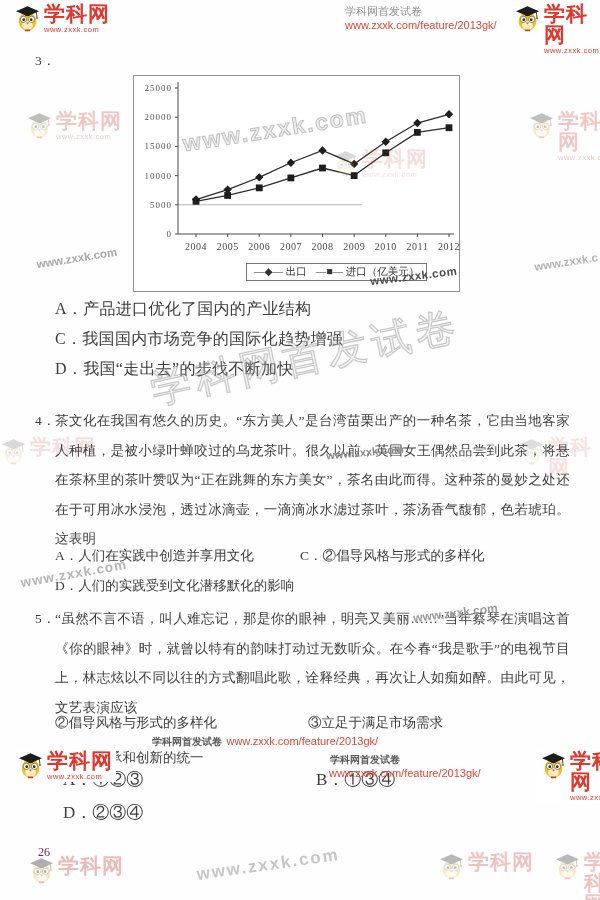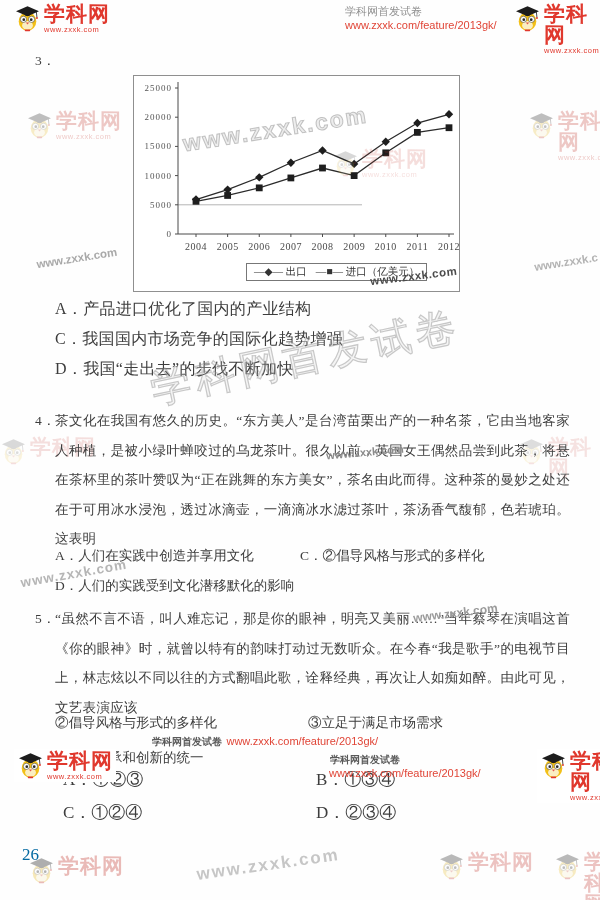--- a/index.html
+++ b/index.html
@@ -78,21 +78,21 @@
   .redline .r { font-size:11px; color:#e04537; }
   #wm-red1 { left:152px; top:700px; }
   #wm-red2g { left:330px; top:753px; z-index:7; font-size:10px; font-weight:bold; color:#5a5a5a;
               font-family:"Liberation Sans",sans-serif; }
   #wm-red2r { left:329px; top:767px; z-index:7; font-size:11px; color:#e04537;
               font-family:"Liberation Sans",sans-serif; }
   #logo-q5a { left:14px; top:749px; }
   #logo-q5b { left:537px; top:749px; }
 
   
-  #pageno { left:22px; top:845px; font-size:17px; color:#0369a1; }
+  #pageno { left:38px; top:845px; font-size:12px; color:#701a75; }
   #wm-logo-f1 { left:28px; top:855px; opacity:.35; }
   #wm-text-f  { left:196px; top:855px; transform:rotate(-8deg); font-size:17px;
                 color:#c6c6c6; letter-spacing:2px; }
   #wm-logo-f2 { left:438px; top:851px; opacity:.3; }
   #wm-logo-f3 { left:554px; top:851px; opacity:.3; }
   #hidden-defs { position:absolute; width:0; height:0; overflow:hidden; }
 </style>
 </head>
 <body>
 
@@ -247,21 +247,20 @@
 
 <div class="abs" id="q5items">
   <div>②倡导风格与形式的多样化</div>
   <div>③立足于满足市场需求</div>
   <div>④坚持继承和创新的统一</div>
 </div>
 
 <div class="abs" id="q5opts">
   <div><span>A．</span><span>①②③</span></div>
   <div><span>B．</span><span>①③④</span></div>
-  <div><span>C．</span><span>①②④</span></div>
   <div><span>D．</span><span>②③④</span></div>
 </div>
 
 <div class="abs logo ghost" id="wm-logo-ml">
   <svg class="owl">
       <use href="#owl"></use>
     </svg>
   <div class="logo-txt">
       <span class="logo-name">学科网</span>
   <span class="logo-site">www.zxxk.com</span>

